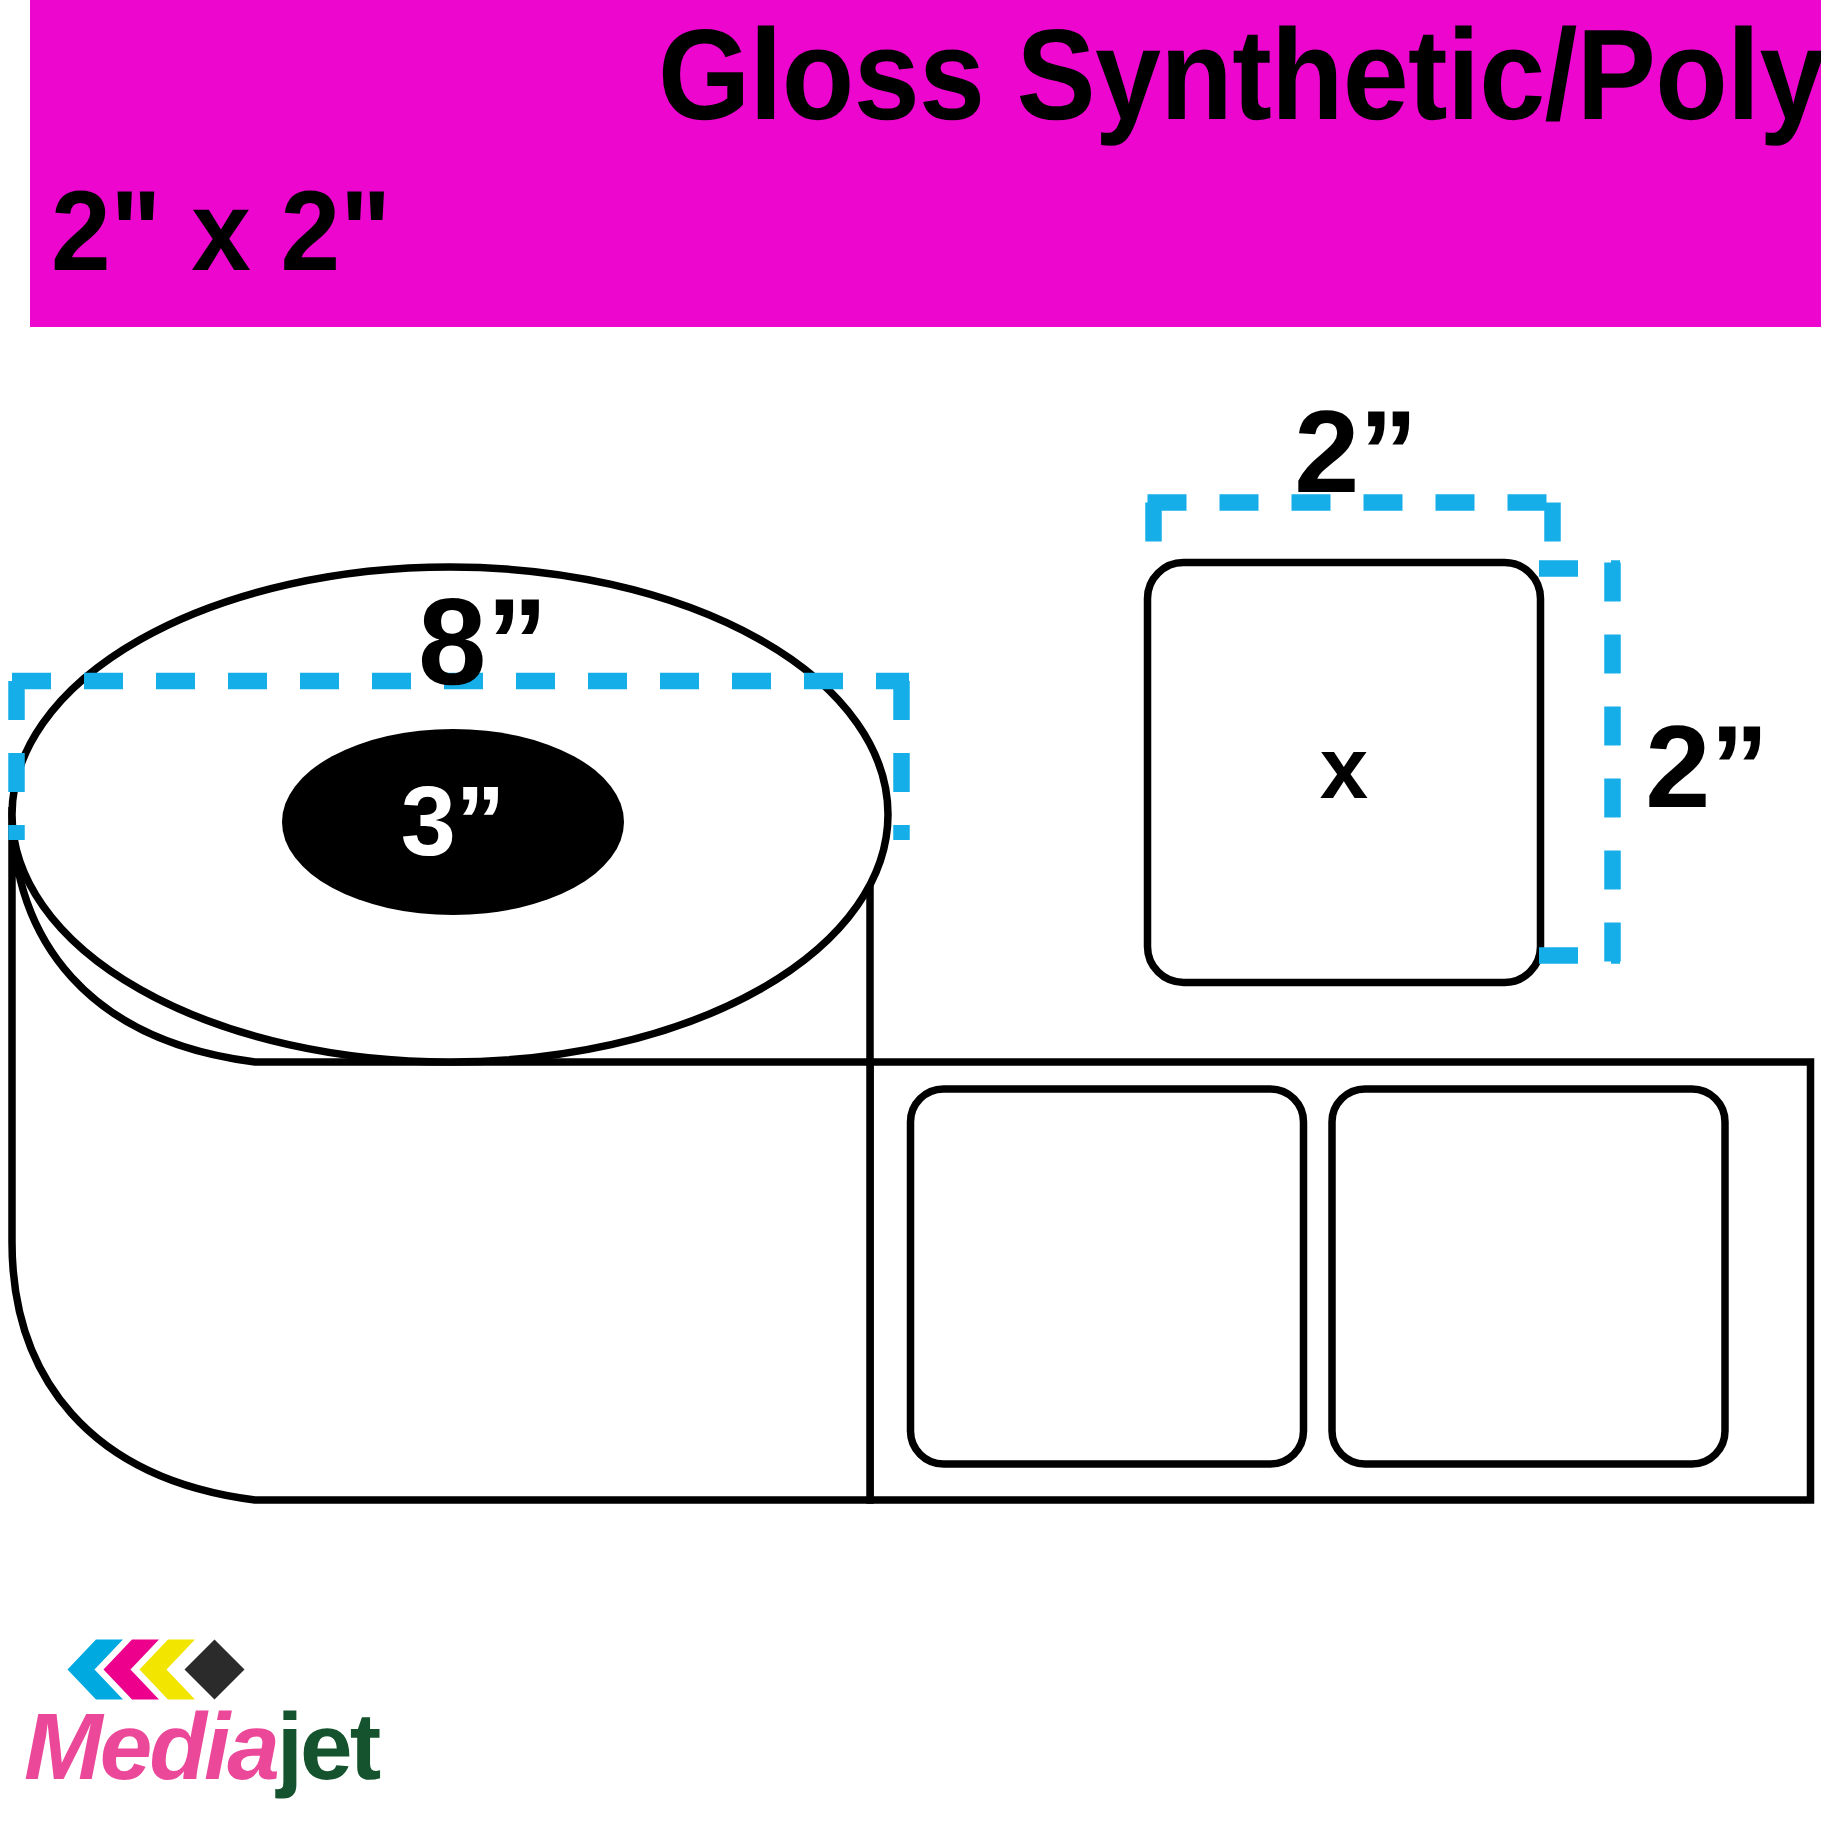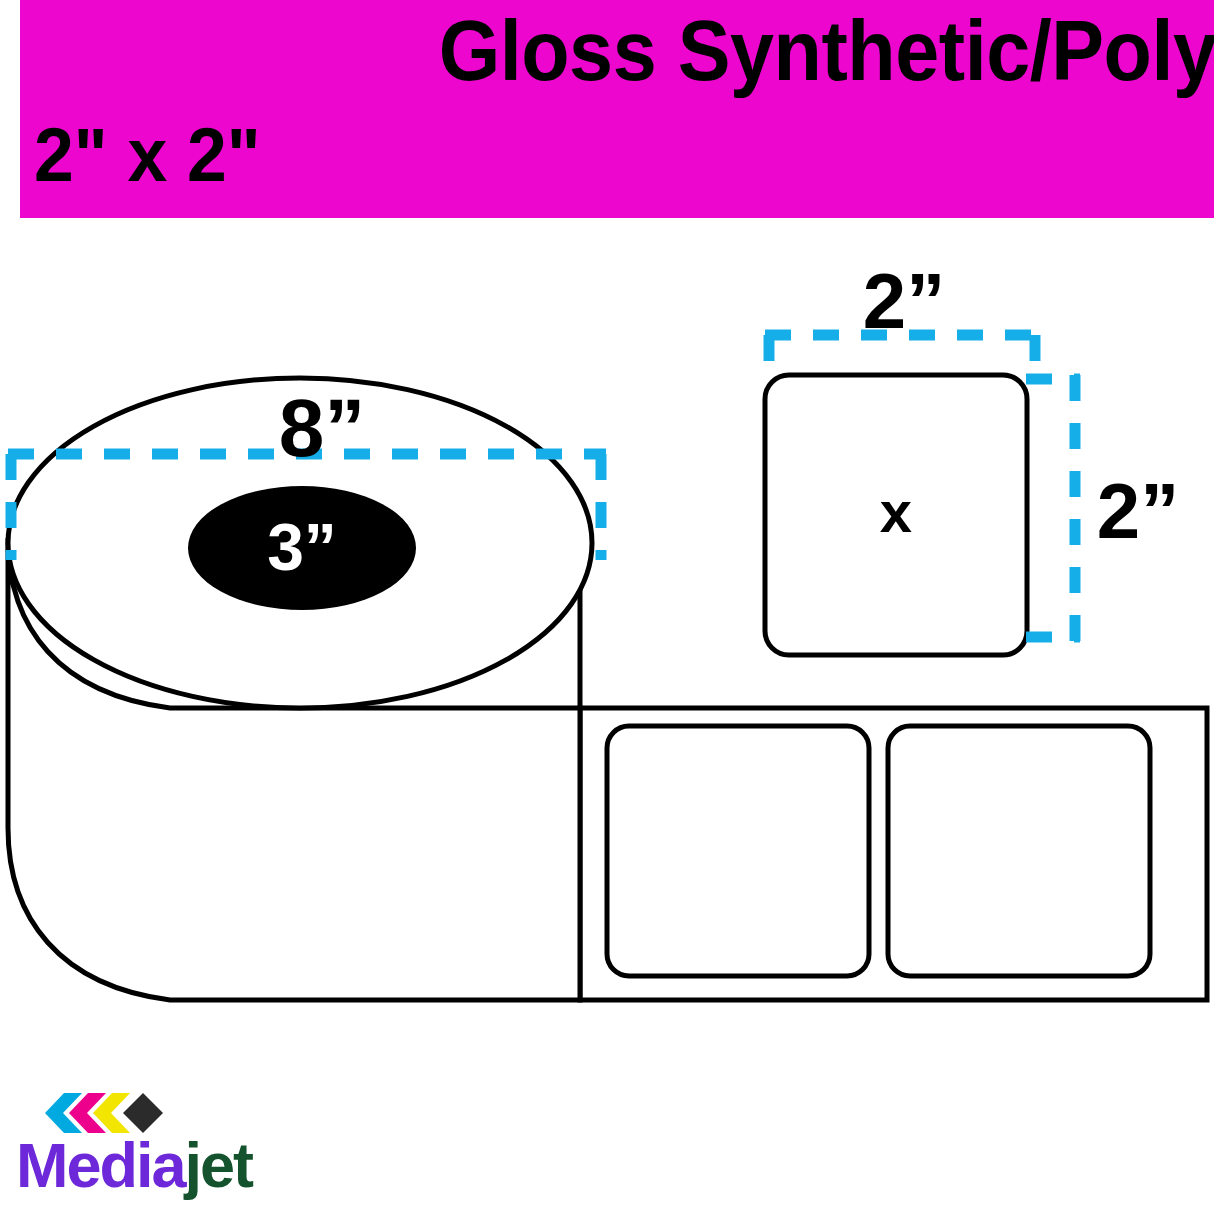--- a/index.html
+++ b/index.html
@@ -87,21 +87,21 @@
     position: absolute;
     left: 4px;
     top: 48px;
     font-family: "Liberation Sans", sans-serif;
     font-weight: bold;
     font-size: 63px;
     line-height: 66px;
     letter-spacing: -2px;
     white-space: nowrap;
   }
-  .logo-media { color: #6d28d9; }
+  .logo-media { color: #ec4899; font-style: italic; }
   .logo-jet   { color: #14532d; }
 </style>
 </head>
 <body>
 
 <div id="page">
 
   <div id="header-banner">
     <div id="product-title">Gloss Synthetic/Poly</div>
     <div id="product-size">2" x 2"</div>

